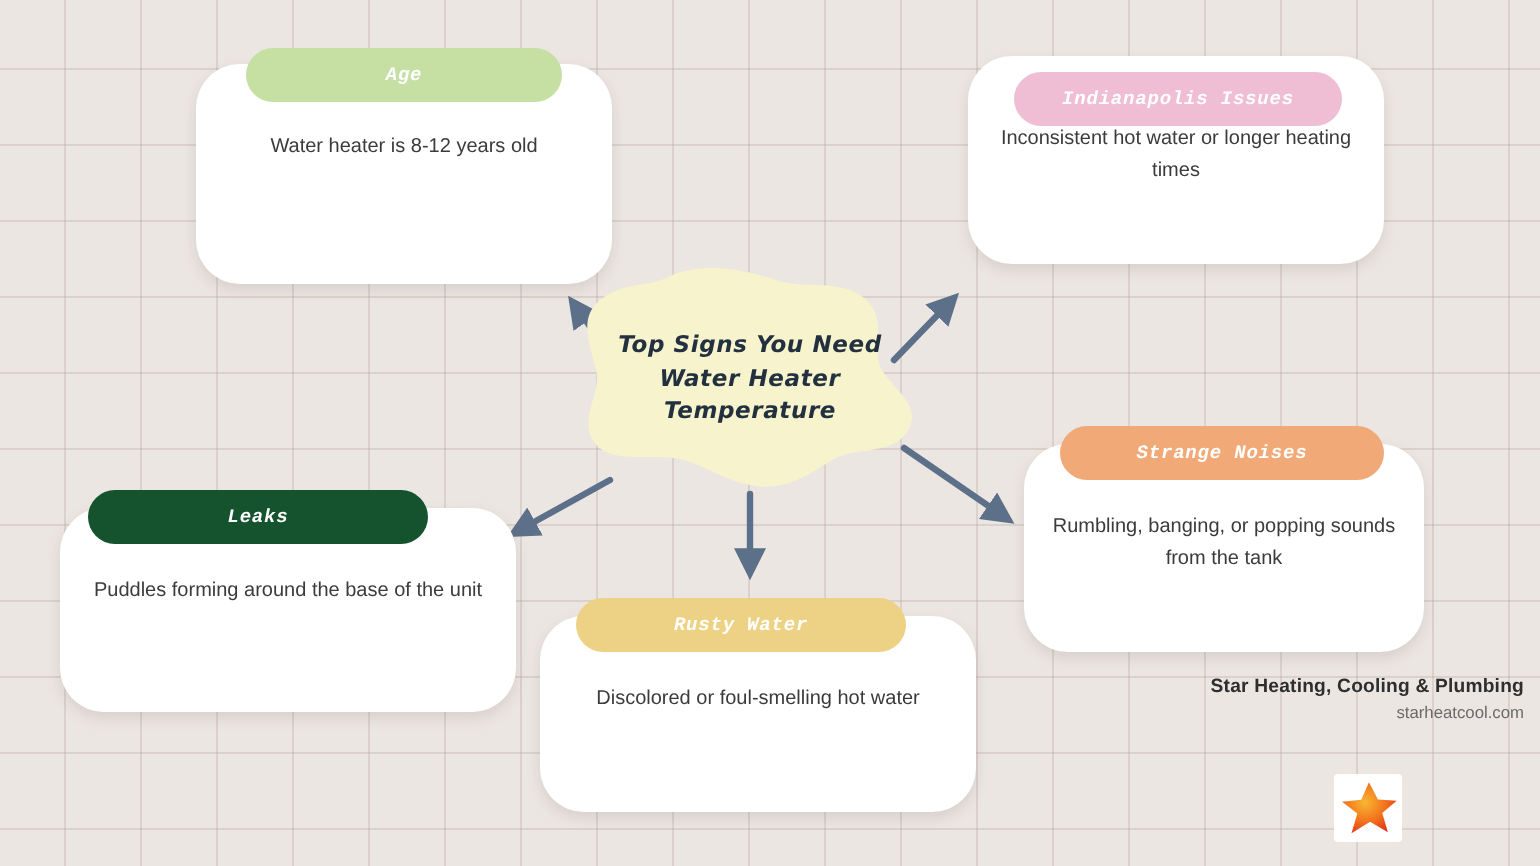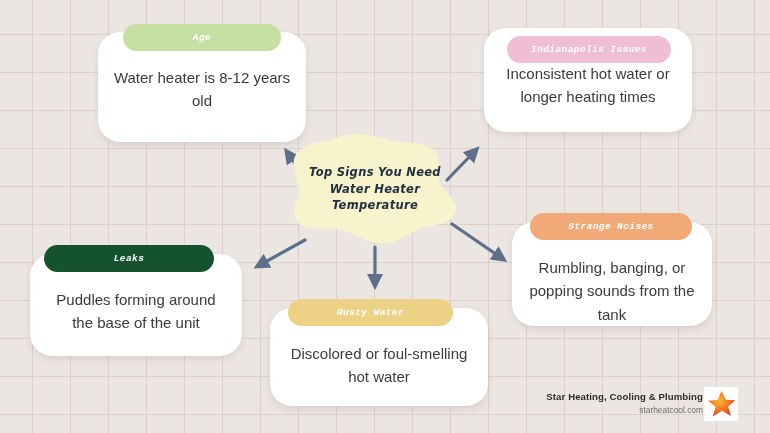--- a/index.html
+++ b/index.html
@@ -46,21 +46,21 @@
   
   .card{
     position:absolute;
     background:#ffffff;
     border-radius:22px;
     box-shadow:0 3px 7px rgba(120,105,98,.18);
   }
   .card .body{
     position:absolute;left:14px;right:14px;top:34px;
     text-align:center;
-    font-size:15px;
+    font-size:10px;
     color:#3b3b3b;
     line-height:1.55;
   }
   .pill{
     position:absolute;
     height:27px;
     border-radius:14px;
     display:flex;align-items:center;justify-content:center;
     color:#ffffff;
     font-family:Liberation Mono, monospace;
@@ -71,29 +71,29 @@
     white-space:nowrap;
   }
 
   
   #card-age      {left:98px; top:32px;  width:208px; height:110px;}
   #pill-age      {left:123px;top:24px;  width:158px;}
   #card-temp     {left:484px;top:28px;  width:208px; height:104px;}
   #pill-temp     {left:507px;top:36px;  width:164px;}
   #card-noises   {left:512px;top:222px; width:200px; height:104px;}
   #pill-noises   {left:530px;top:213px; width:162px;}
-  #card-leaks    {left:30px; top:254px; width:212px; height:102px;}
+  #card-leaks    {left:30px; top:254px; width:228px; height:102px;}
   #pill-leaks    {left:44px; top:245px; width:170px;}
   #card-rusty    {left:270px;top:308px; width:206px; height:98px;padding-left:12px;}
   #pill-rusty    {left:288px;top:299px; width:165px;}
 
   
   .footer{
-    position:absolute;right:32px;bottom:12px;
-    display:flex;align-items:center;gap:1px;
+    position:absolute;right:8px;bottom:12px;
+    display:flex;align-items:center;gap:24px;flex-direction:column;
   }
   .footer-text{text-align:right;}
   .footer-title{
     font-size:9.6px;font-weight:bold;color:#2e2e2e;letter-spacing:.1px;
     line-height:1.3;
   }
   .footer-url{
     font-size:8.4px;color:#6a6a6a;line-height:1.5;
   }
   .logo{

